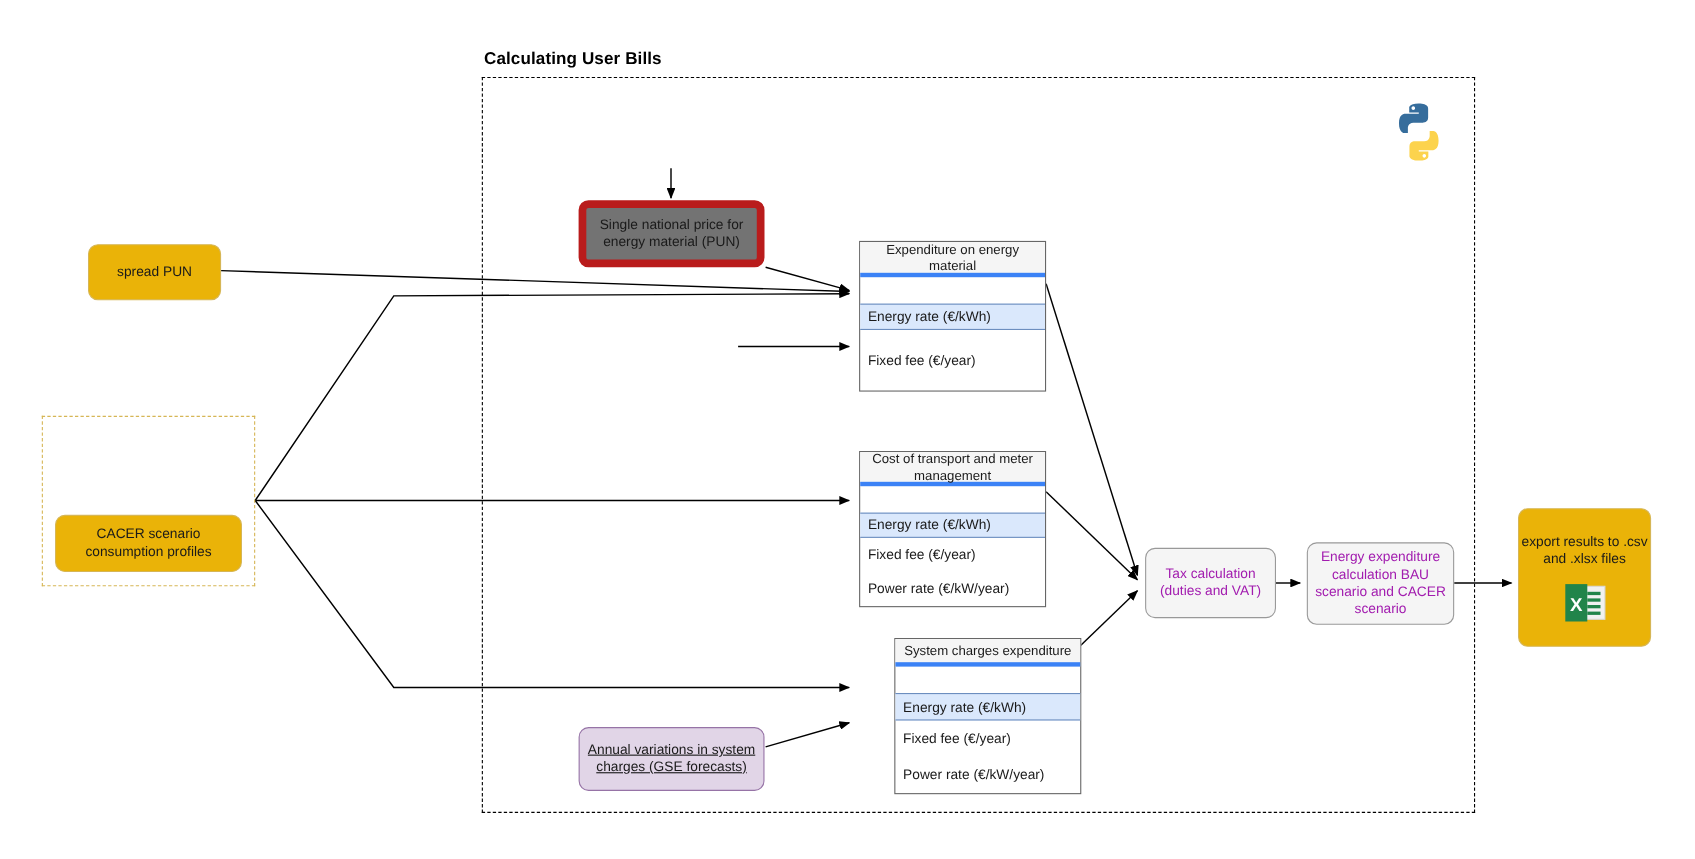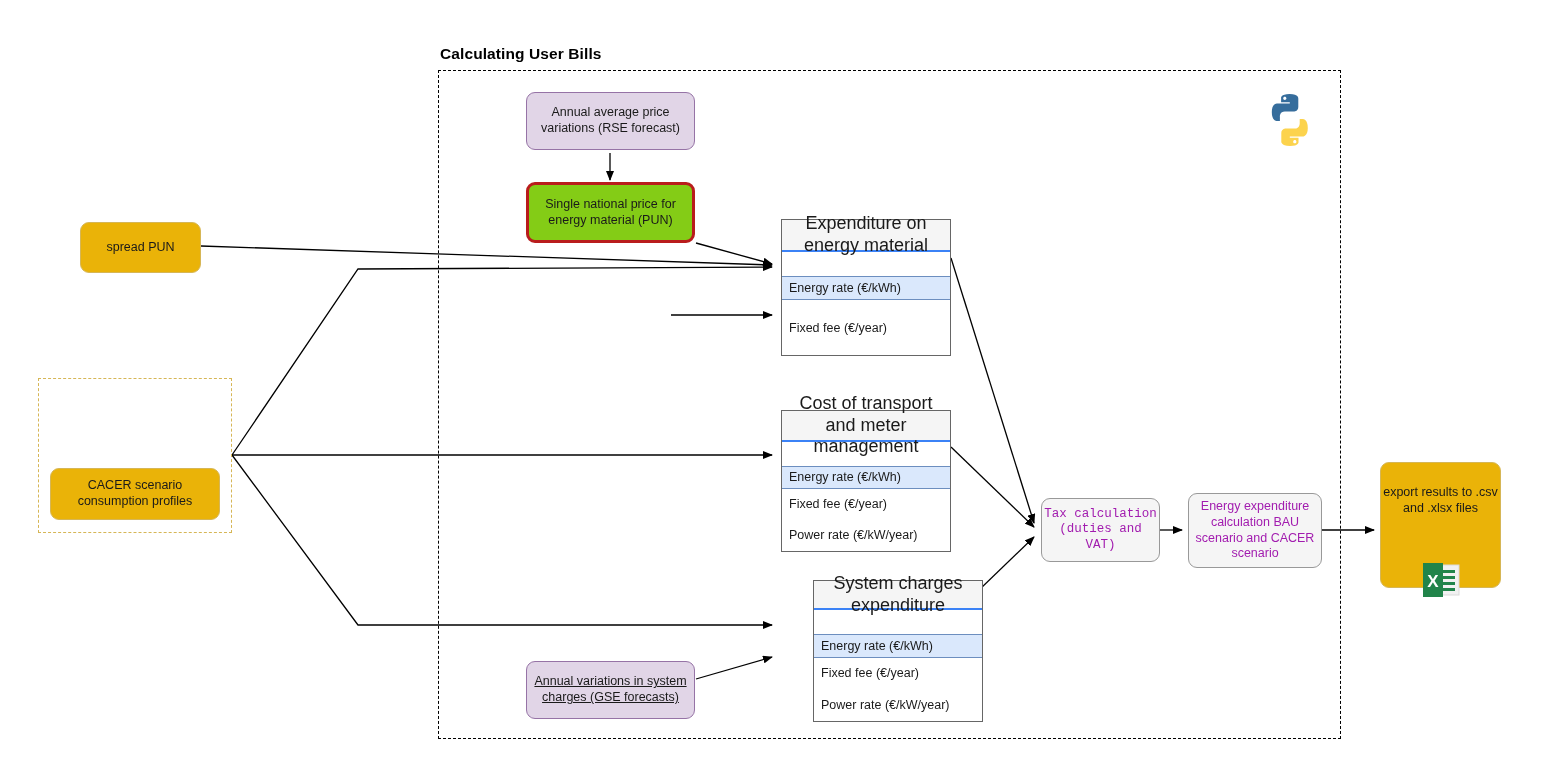--- a/index.html
+++ b/index.html
@@ -8,32 +8,32 @@
 
   #edges{position:absolute;left:0;top:0;width:1541px;height:781px;pointer-events:none;}
 
   .node{position:absolute;box-sizing:border-box;display:flex;align-items:center;
         justify-content:center;text-align:center;line-height:1.25;}
 
   .rounded{border-radius:9px;}
 
   .n-yellow{background:#eab308;border:1px solid #d6b656;color:#1a1a1a;font-size:12.5px;}
   .n-purple{background:#e1d5e7;border:1px solid #9673a6;color:#1a1a1a;font-size:12.5px;}
-  .n-blue{background:#84cc16;border:3px solid #b91c1c;color:#1a1a1a;font-size:12.5px;}
+  .n-blue{background:#737373;border:7px solid #b91c1c;color:#1a1a1a;font-size:12.5px;}
   .n-gray{background:#f5f5f5;border:1px solid #999999;color:#a21caf;font-size:12.5px;}
 
   .group-dashed{position:absolute;box-sizing:border-box;border:1.6px dashed #d6b656;background:transparent;}
   .container-dashed{position:absolute;box-sizing:border-box;border:1.7px dashed #000000;background:transparent;}
 
   .container-title{position:absolute;font-size:15.5px;font-weight:bold;color:#000;letter-spacing:.1px;}
 
   .table{position:absolute;box-sizing:border-box;background:#ffffff;border:1px solid #666666;
          display:flex;flex-direction:column;}
-  .table .th{box-sizing:border-box;background:#f5f5f5;border-bottom:2px solid #3b82f6;
-             font-size:18px;color:#1a1a1a;display:flex;align-items:center;justify-content:center;
+  .table .th{box-sizing:border-box;background:#f5f5f5;border-bottom:4px solid #3b82f6;
+             font-size:12px;color:#1a1a1a;display:flex;align-items:center;justify-content:center;
              text-align:center;line-height:1.2;padding:2px 4px;}
   .table .tr{box-sizing:border-box;font-size:12.5px;color:#1a1a1a;display:flex;align-items:center;
              padding-left:7px;}
   .table .tr.hl{background:#dae8fc;border-top:1px solid #6c8ebf;border-bottom:1px solid #6c8ebf;margin-top:24px;}
 
   .pylogo{position:absolute;}
   .xlsicon{position:absolute;}
 </style>
 </head>
 <body>
@@ -88,23 +88,20 @@
     <span>spread PUN</span>
   </div>
 
   <div class="group-dashed" style="left:38px;top:378px;width:194px;height:155px;"></div>
 
 
   <div class="node rounded n-yellow" style="left:50px;top:468px;width:170px;height:52px;">
     <span>CACER scenario consumption profiles</span>
   </div>
 
-  <div class="node rounded n-purple" style="left:526px;top:92px;width:169px;height:58px;">
-    <span>Annual average price variations (RSE forecast)</span>
-  </div>
 
   <div class="node rounded n-blue" style="left:526px;top:182px;width:169px;height:61px;">
     <span>Single national price for energy material (PUN)</span>
   </div>
 
 
   <div class="node rounded n-purple" style="left:526px;top:661px;width:169px;height:58px;text-decoration:underline;">
     <span>Annual variations in system charges (GSE forecasts)</span>
   </div>
 
@@ -121,30 +118,30 @@
     <div class="tr" style="height:40px;">Power rate (€/kW/year)</div>
   </div>
 
   <div class="table" style="left:813px;top:580px;width:170px;height:142px;">
     <div class="th" style="height:29px;">System charges expenditure</div>
     <div class="tr hl" style="height:30px;">Energy rate (€/kWh)</div>
     <div class="tr" style="height:40px;">Fixed fee (€/year)</div>
     <div class="tr" style="height:41px;">Power rate (€/kW/year)</div>
   </div>
 
-  <div class="node rounded n-gray" style="left:1041px;top:498px;width:119px;height:64px;font-family:Liberation Mono, monospace;">
+  <div class="node rounded n-gray" style="left:1041px;top:498px;width:119px;height:64px;">
     <span>Tax calculation (duties and VAT)</span>
   </div>
 
   <div class="node rounded n-gray" style="left:1188px;top:493px;width:134px;height:75px;">
     <span>Energy expenditure calculation BAU scenario and CACER scenario</span>
   </div>
 
   <div class="node rounded n-yellow" style="left:1380px;top:462px;width:121px;height:126px;
-              flex-direction:column;justify-content:flex-start;padding-top:22px;gap:32px;">
+              flex-direction:column;justify-content:flex-start;padding-top:22px;">
     <span>export results to .csv and .xlsx files</span>
     <span class="xlsicon" style="position:static;margin-top:14px;width:40px;height:36px;">
       <svg width="40" height="36" viewBox="0 0 40 36">
         <rect x="18" y="3" width="20" height="30" fill="#f1f1f1" stroke="#d9d9d9" stroke-width="1"></rect>
         <g fill="#21844a">
           <rect x="22" y="8" width="12" height="3"></rect>
           <rect x="22" y="14" width="12" height="3"></rect>
           <rect x="22" y="20" width="12" height="3"></rect>
           <rect x="22" y="26" width="12" height="3"></rect>
         </g>

